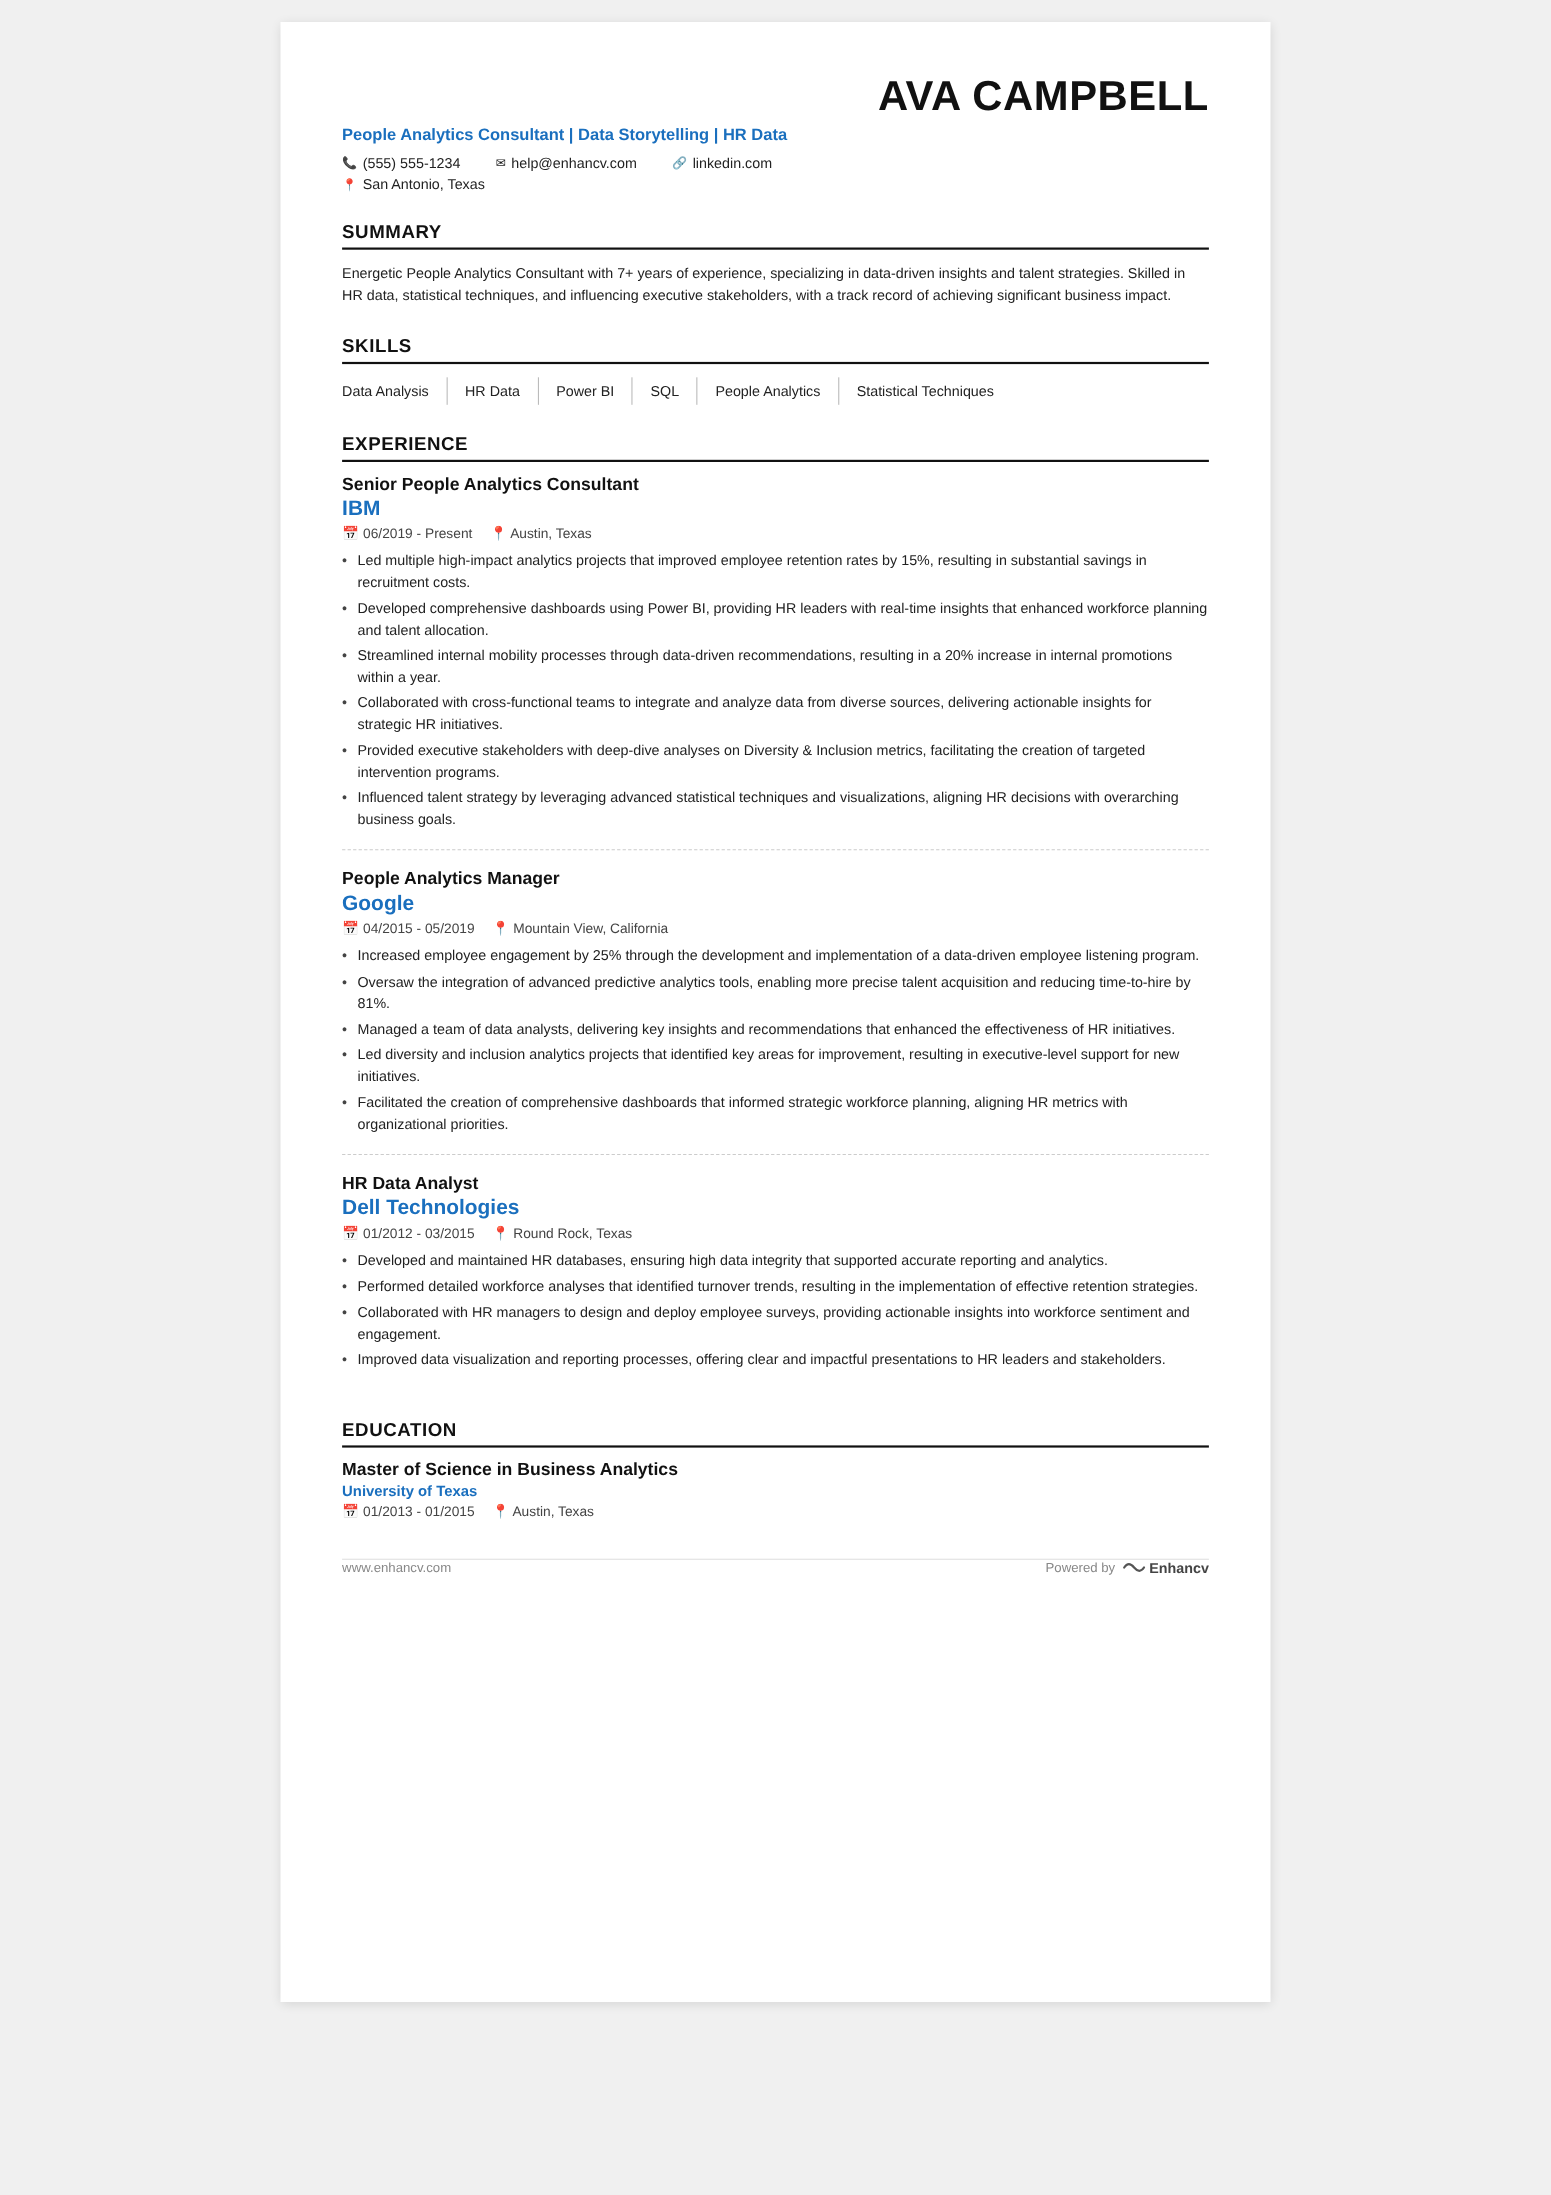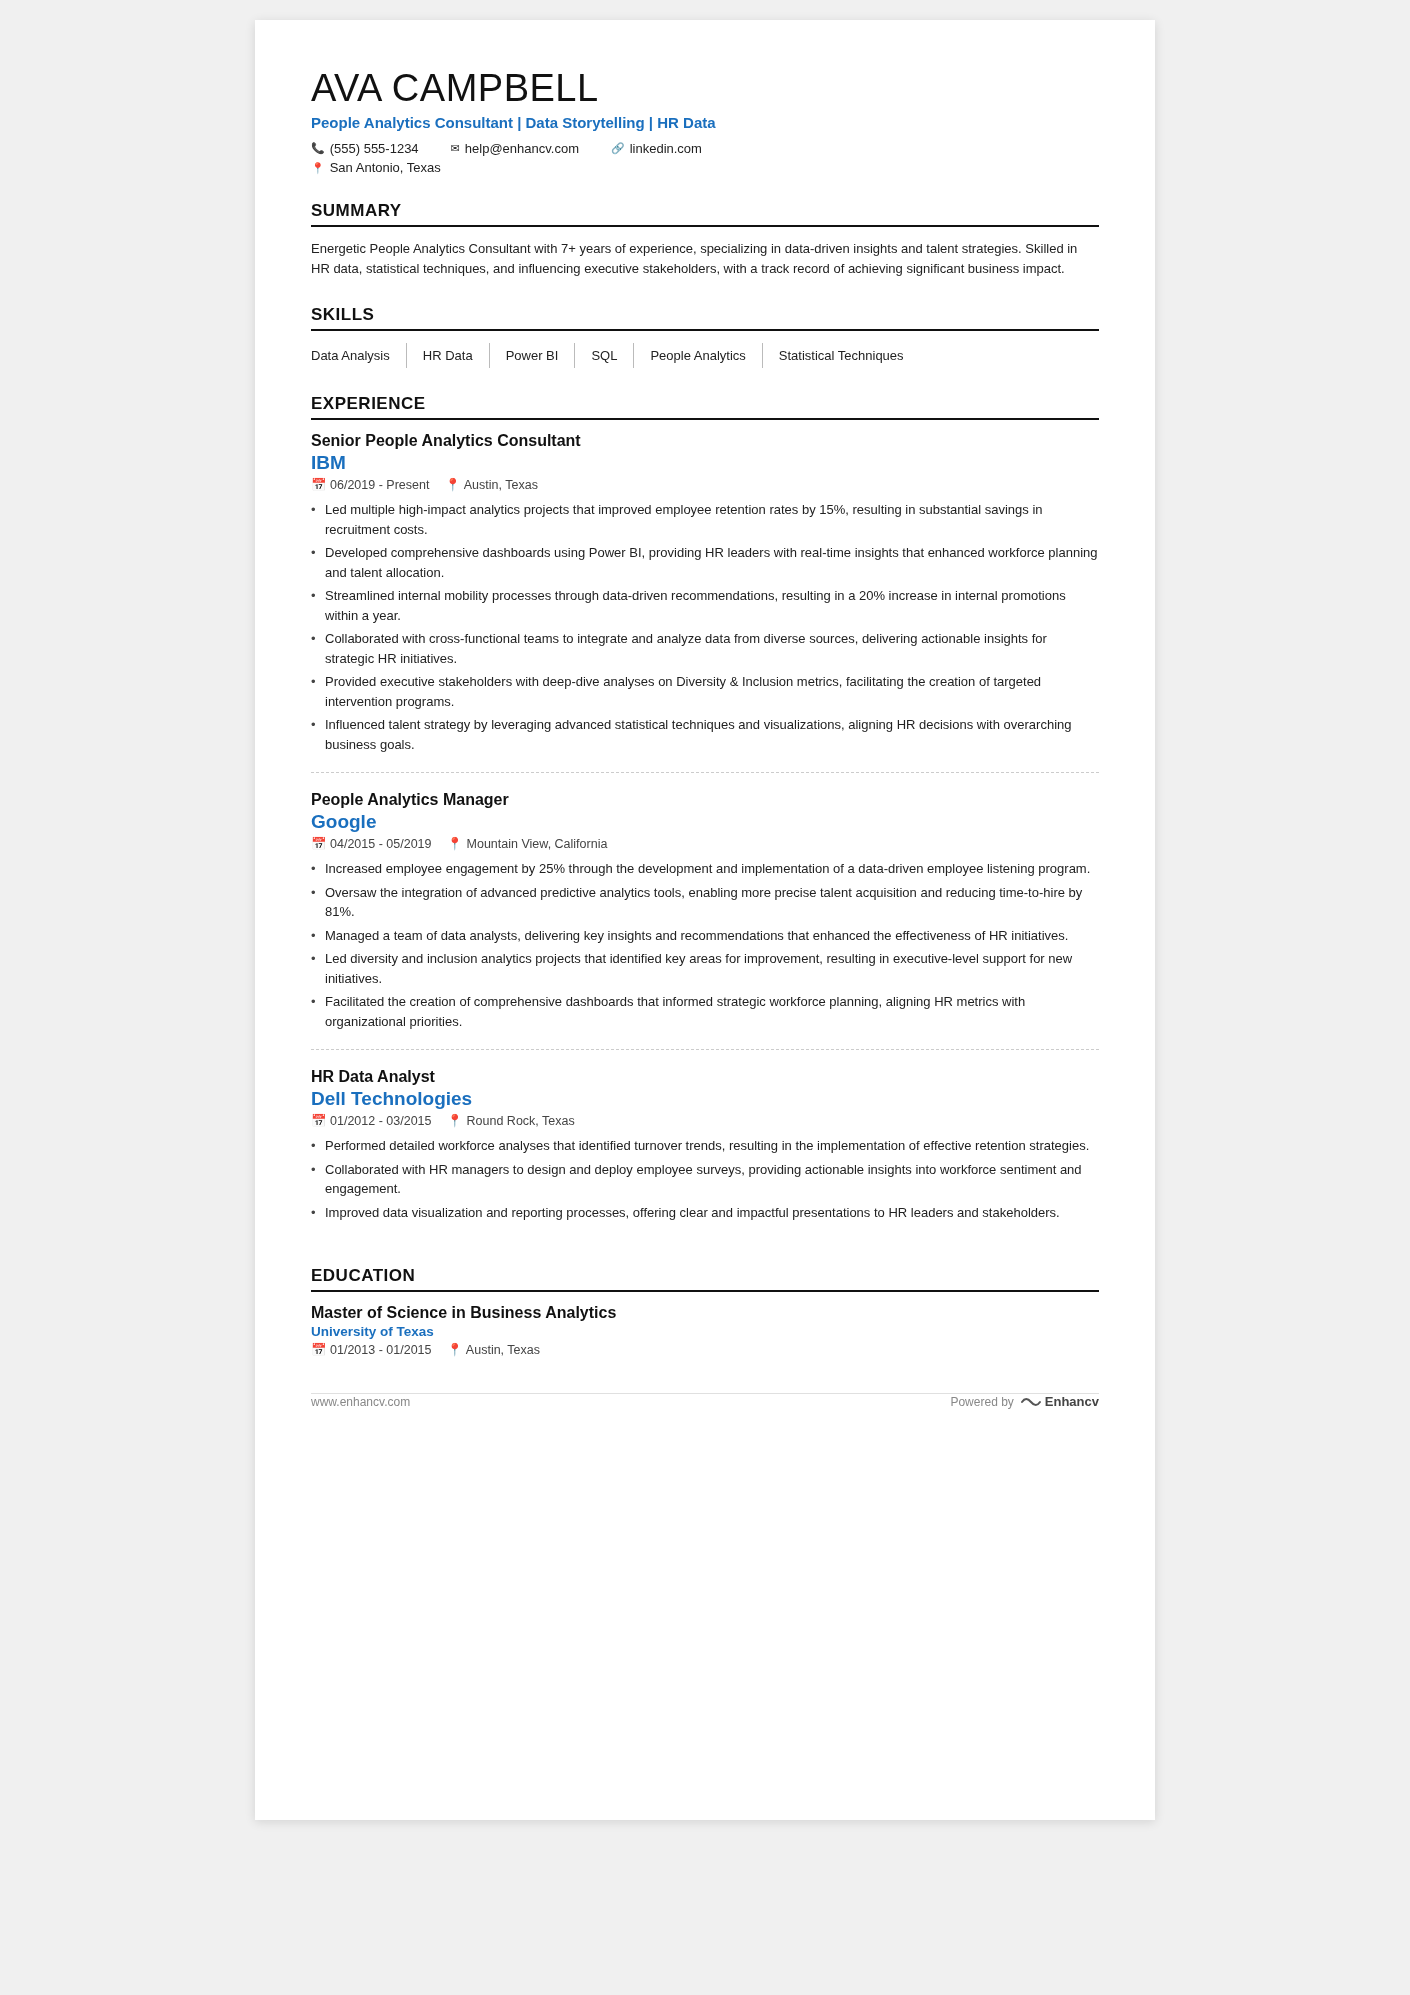--- a/index.html
+++ b/index.html
@@ -16,25 +16,26 @@
       background: #fff;
       width: 900px;
       min-height: 1800px;
       padding: 48px 56px 60px 56px;
       box-shadow: 0 2px 10px rgba(0,0,0,0.12);
       position: relative;
     }
     
     .header-name {
       font-size: 38px;
-      font-weight: 400;
+      font-weight: 700;
       color: #111;
       letter-spacing: 0.5px;
       line-height: 1.1;
       margin-bottom: 4px;
+      text-align: right;
     }
     .header-title {
       font-size: 15px;
       font-weight: 700;
       color: #1a6fbe;
       margin-bottom: 10px;
     }
     .header-contacts {
       display: flex;
       flex-wrap: wrap;
@@ -284,20 +285,21 @@
           </ul>
         </div>
         <div class="job">
           <div class="job-title">HR Data Analyst</div>
           <div class="job-company">Dell Technologies</div>
           <div class="job-meta">
     <span>📅 01/2012 - 03/2015</span>
     <span>📍 Round Rock, Texas</span>
   </div>
           <ul class="job-bullets">
+            <li>Developed and maintained HR databases, ensuring high data integrity that supported accurate reporting and analytics.</li>
             <li>Performed detailed workforce analyses that identified turnover trends, resulting in the implementation of effective retention strategies.</li>
             <li>Collaborated with HR managers to design and deploy employee surveys, providing actionable insights into workforce sentiment and engagement.</li>
             <li>Improved data visualization and reporting processes, offering clear and impactful presentations to HR leaders and stakeholders.</li>
           </ul>
         </div>
       </div>
   </div>
 
   <div class="section">
     <div class="section-title">EDUCATION</div>

